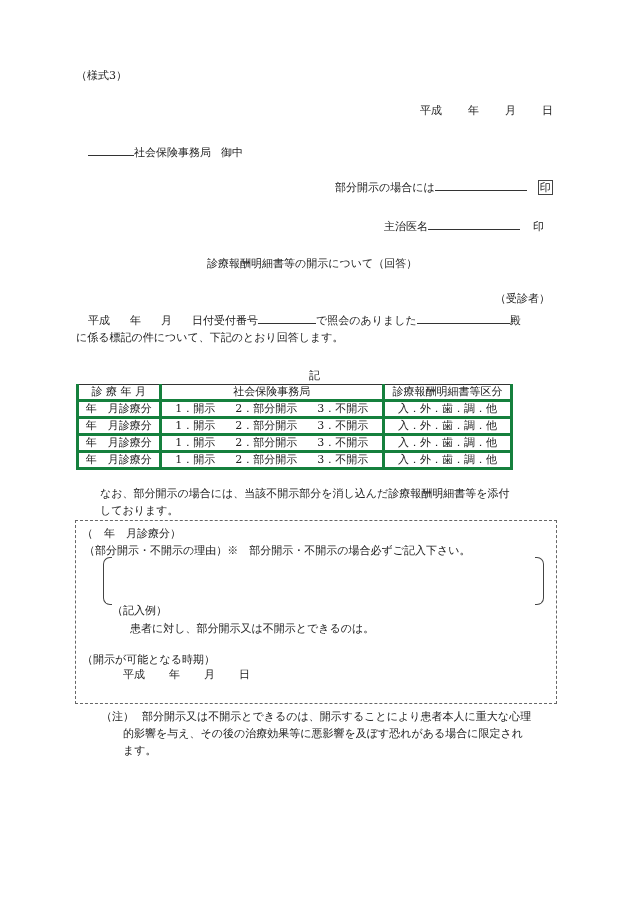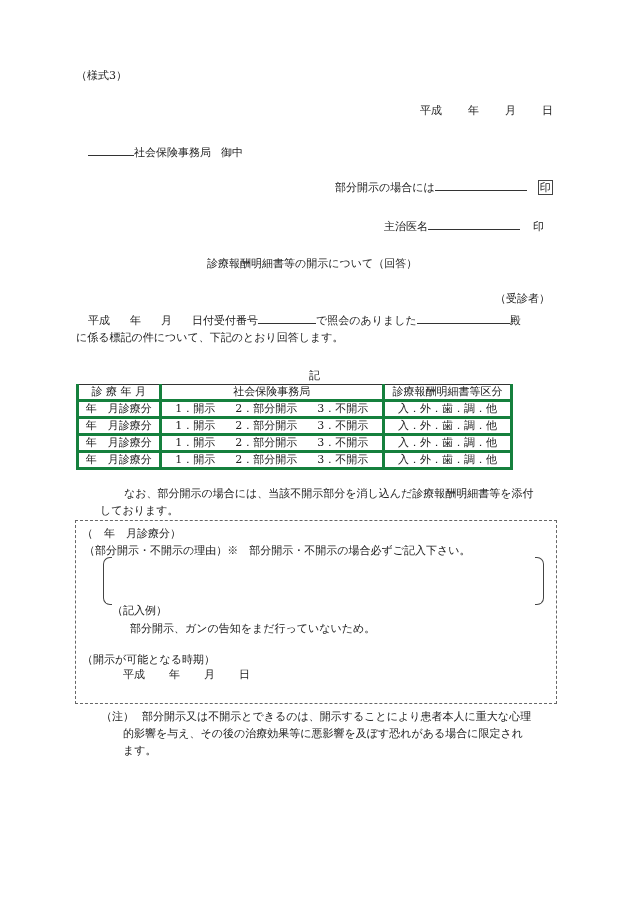--- a/index.html
+++ b/index.html
@@ -91,31 +91,31 @@
     <td>入．外．歯．調．他</td>
   </tr>
   <tr>
     <td>年　月診療分</td>
     <td><span>1．開示</span><span class="sp" style="width:20px"></span><span>2．部分開示</span><span class="sp" style="width:20px"></span><span>3．不開示</span></td>
     <td>入．外．歯．調．他</td>
   </tr>
 </tbody>
   </table>
 
-<div class="abs" style="left:124px; top:487px;">なお、部分開示の場合には、当該不開示部分を消し込んだ診療報酬明細書等を添付</div>
+<div class="abs" style="left:100px; top:487px;">なお、部分開示の場合には、当該不開示部分を消し込んだ診療報酬明細書等を添付</div>
 <div class="abs" style="left:100px; top:504px;">しております。</div>
 
 <div class="dashbox"></div>
 <div class="abs" style="left:82px; top:527px;">（　年　月診療分）</div>
 <div class="abs" style="left:84px; top:544px;">（部分開示・不開示の理由）※　部分開示・不開示の場合必ずご記入下さい。</div>
 <div class="bracket-l"></div>
 <div class="bracket-r"></div>
 <div class="abs" style="left:113px; top:560px; width:420px; height:40px;"></div>
 <div class="abs" style="left:112px; top:604px;">（記入例）</div>
-<div class="abs" style="left:130px; top:622px;">部分開示、ガンの告知をまだ行っていないため。</div>
+<div class="abs" style="left:130px; top:622px;">患者に対し、部分開示又は不開示とできるのは。</div>
 <div class="abs" style="left:82px; top:653px;">（開示が可能となる時期）</div>
 <div class="abs" style="left:123px; top:668px;">
   <span>平成</span><span class="sp" style="width:24px"></span><span>年</span><span class="sp" style="width:24px"></span><span>月</span><span class="sp" style="width:24px"></span><span>日</span>
 </div>
 
 <div class="abs" style="left:101px; top:710px;">
   <span>（注）</span><span class="sp" style="width:8px"></span><span>部分開示又は不開示とできるのは、開示することにより患者本人に重大な心理</span>
 </div>
 <div class="abs" style="left:123px; top:727px;">的影響を与え、その後の治療効果等に悪影響を及ぼす恐れがある場合に限定され</div>
 <div class="abs" style="left:123px; top:744px;">ます。</div>

